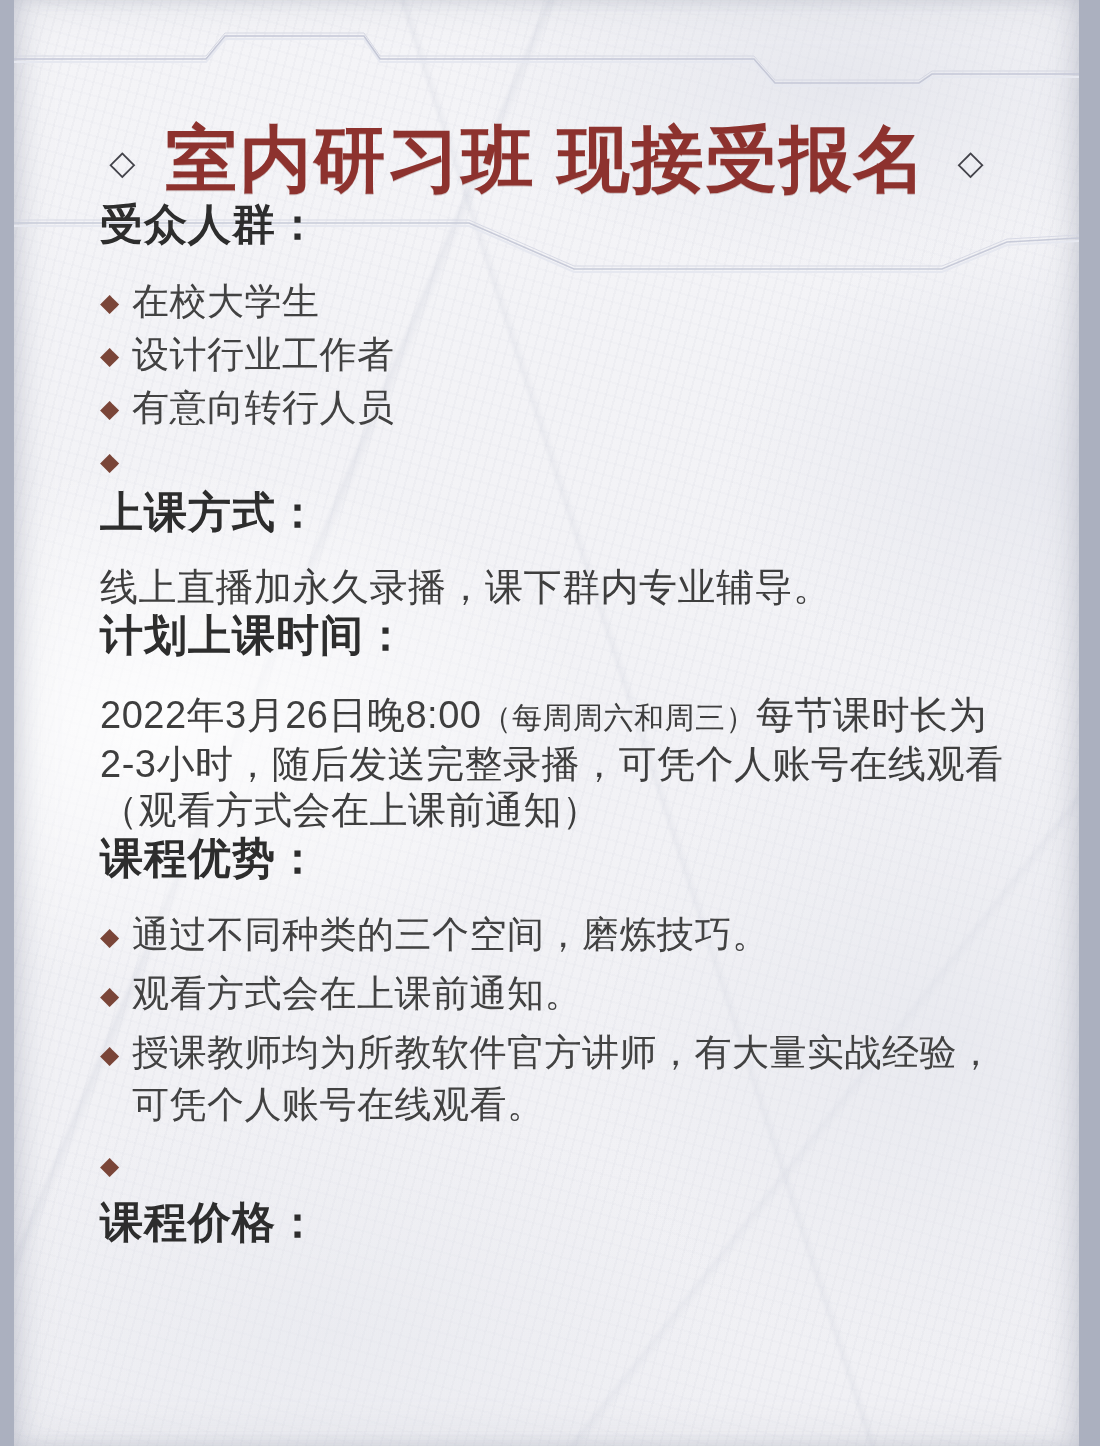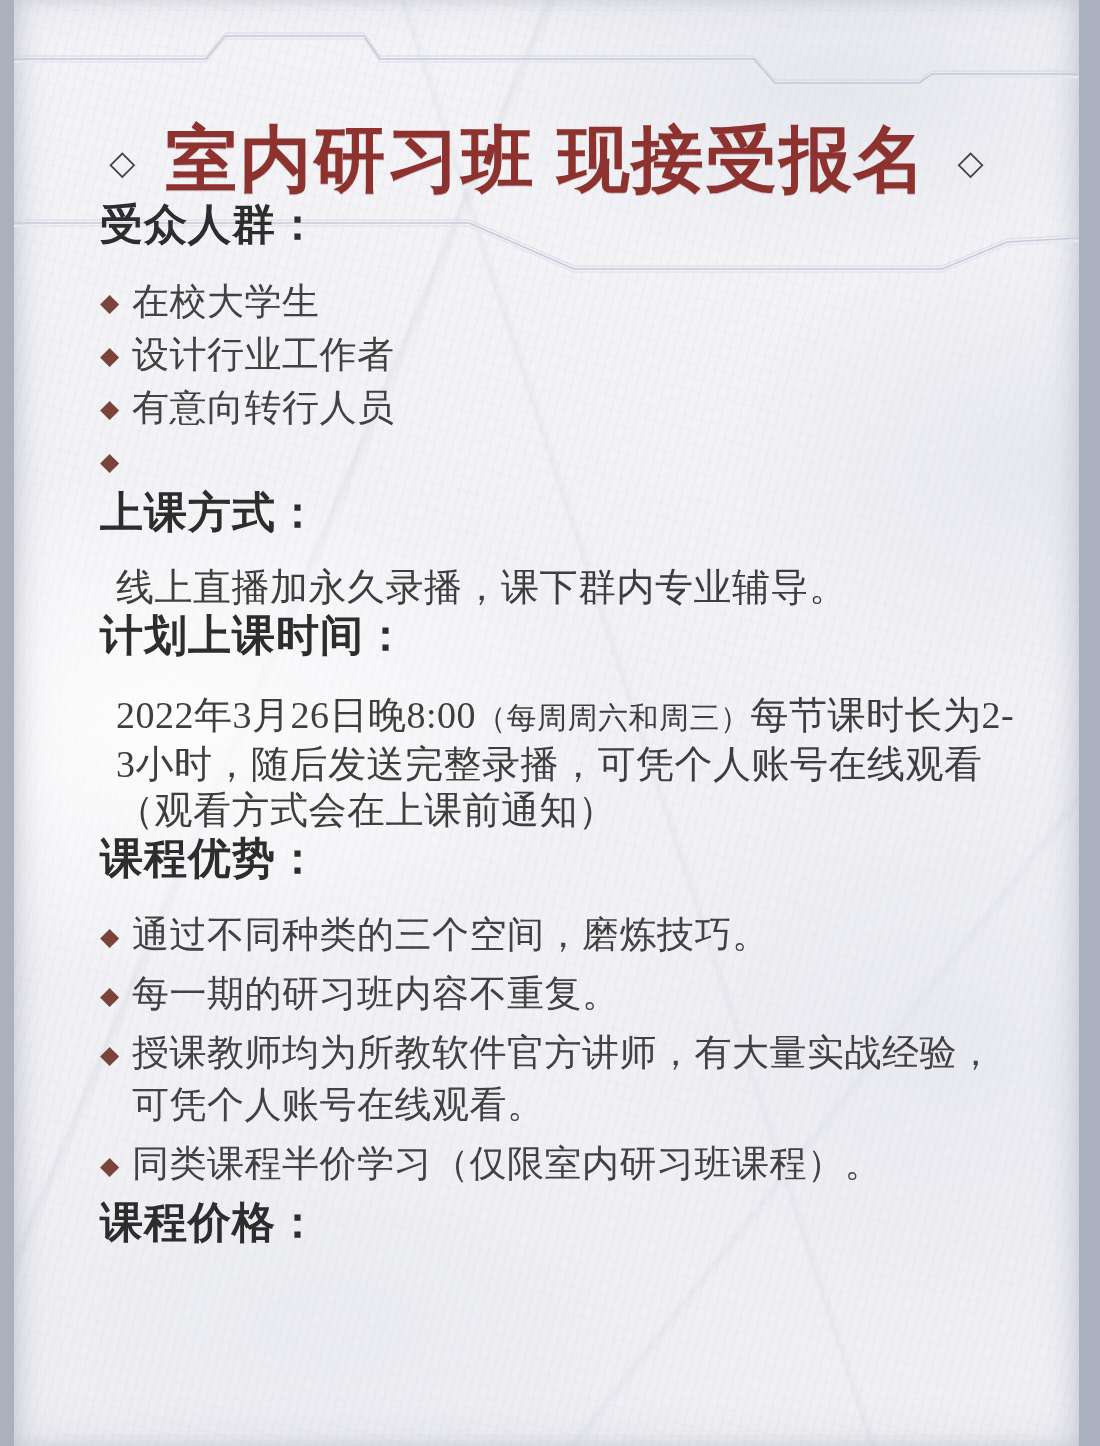--- a/index.html
+++ b/index.html
@@ -53,21 +53,21 @@
   .blist{margin-top:24px;}
   .bitem{display:flex;align-items:flex-start;line-height:53px;font-size:37px;color:#424242;}
   .blist.adv .bitem{line-height:52px;margin-bottom:7px;}
   .bul{
     flex:0 0 32px;width:32px;
     font-size:25px;color:#7a4538;line-height:inherit;
     transform:translateY(1px);
   }
   .btxt{letter-spacing:.5px;}
   .para{
-    margin:26px 0 0 16px;font-size:38px;line-height:46px;color:#3e3e3e;letter-spacing:.5px;font-family:Liberation Serif, serif;
+    margin:26px 0 0 0;font-size:38px;line-height:46px;color:#3e3e3e;letter-spacing:.5px;
   }
   .para.schedule{margin-top:30px;}
   .small-inline{font-size:30px;}
 </style>
 </head>
 <body>
 
 <div class="paper">
 
   <svg class="deco" width="1065" height="300" viewBox="0 0 1065 300">
@@ -115,28 +115,27 @@
     <p class="para schedule"><span>2022年3月26日晚8:00</span><span class="small-inline">（每周周六和周三）</span><span>每节课时长为2-3小时，随后发送完整录播，可凭个人账号在线观看（观看方式会在上课前通知）</span></p>
 
     <h2 class="sec sec4">课程优势：</h2>
     <div class="blist adv">
       <div class="bitem">
         <span class="bul">◆</span>
         <span class="btxt">通过不同种类的三个空间，磨炼技巧。</span>
       </div>
       <div class="bitem">
         <span class="bul">◆</span>
-        <span class="btxt">每一期的研习班内容不重复。</span>
+        <span class="btxt">观看方式会在上课前通知。</span>
       </div>
       <div class="bitem">
         <span class="bul">◆</span>
         <span class="btxt">授课教师均为所教软件官方讲师，有大量实战经验，可凭个人账号在线观看。</span>
       </div>
       <div class="bitem">
         <span class="bul">◆</span>
-        <span class="btxt">同类课程半价学习（仅限室内研习班课程）。</span>
       </div>
     </div>
 
     <h2 class="sec sec5">课程价格：</h2>
 
   </div>
 </div>
 
 </body></html>

